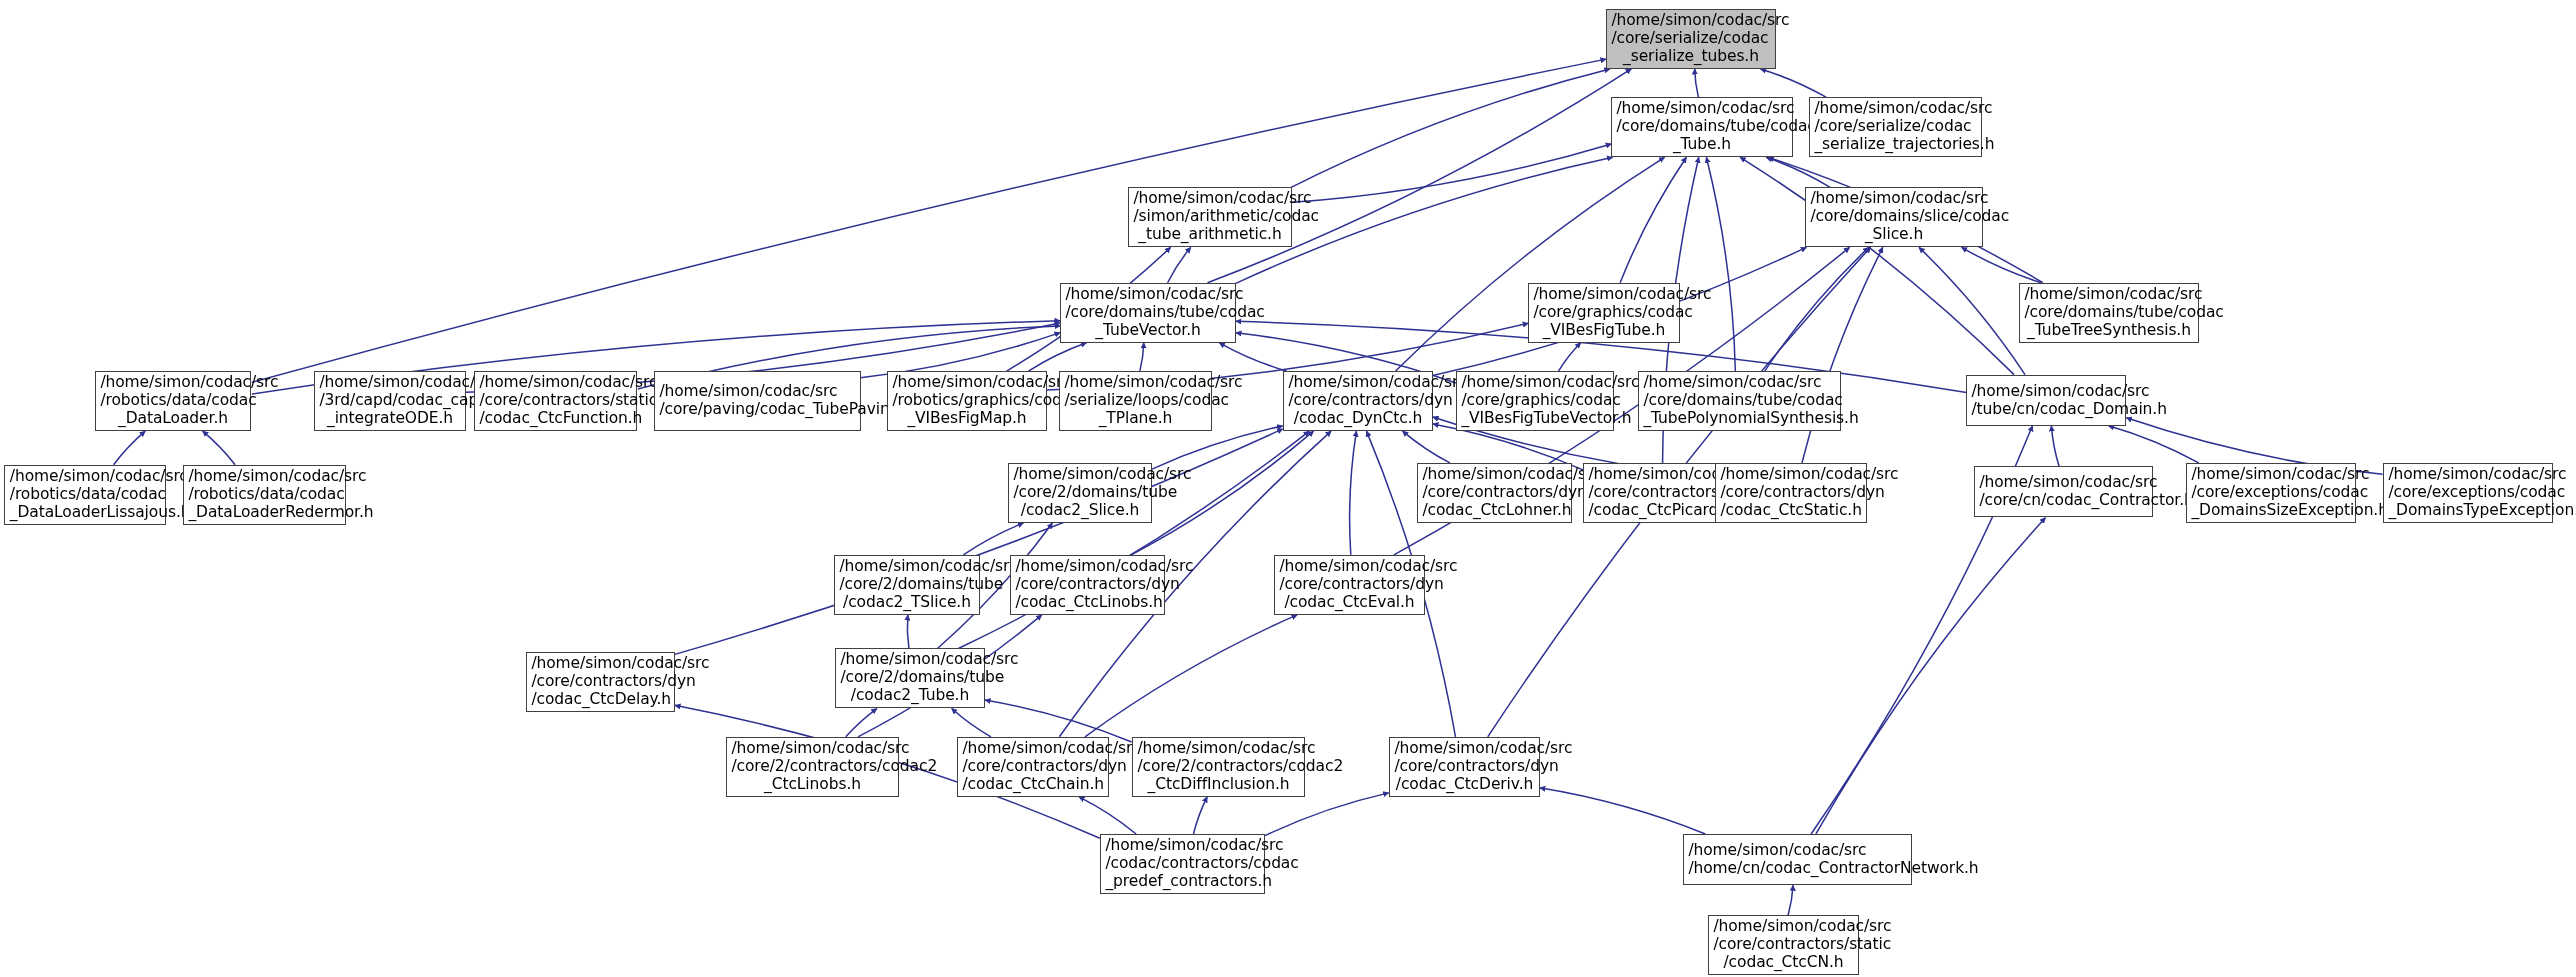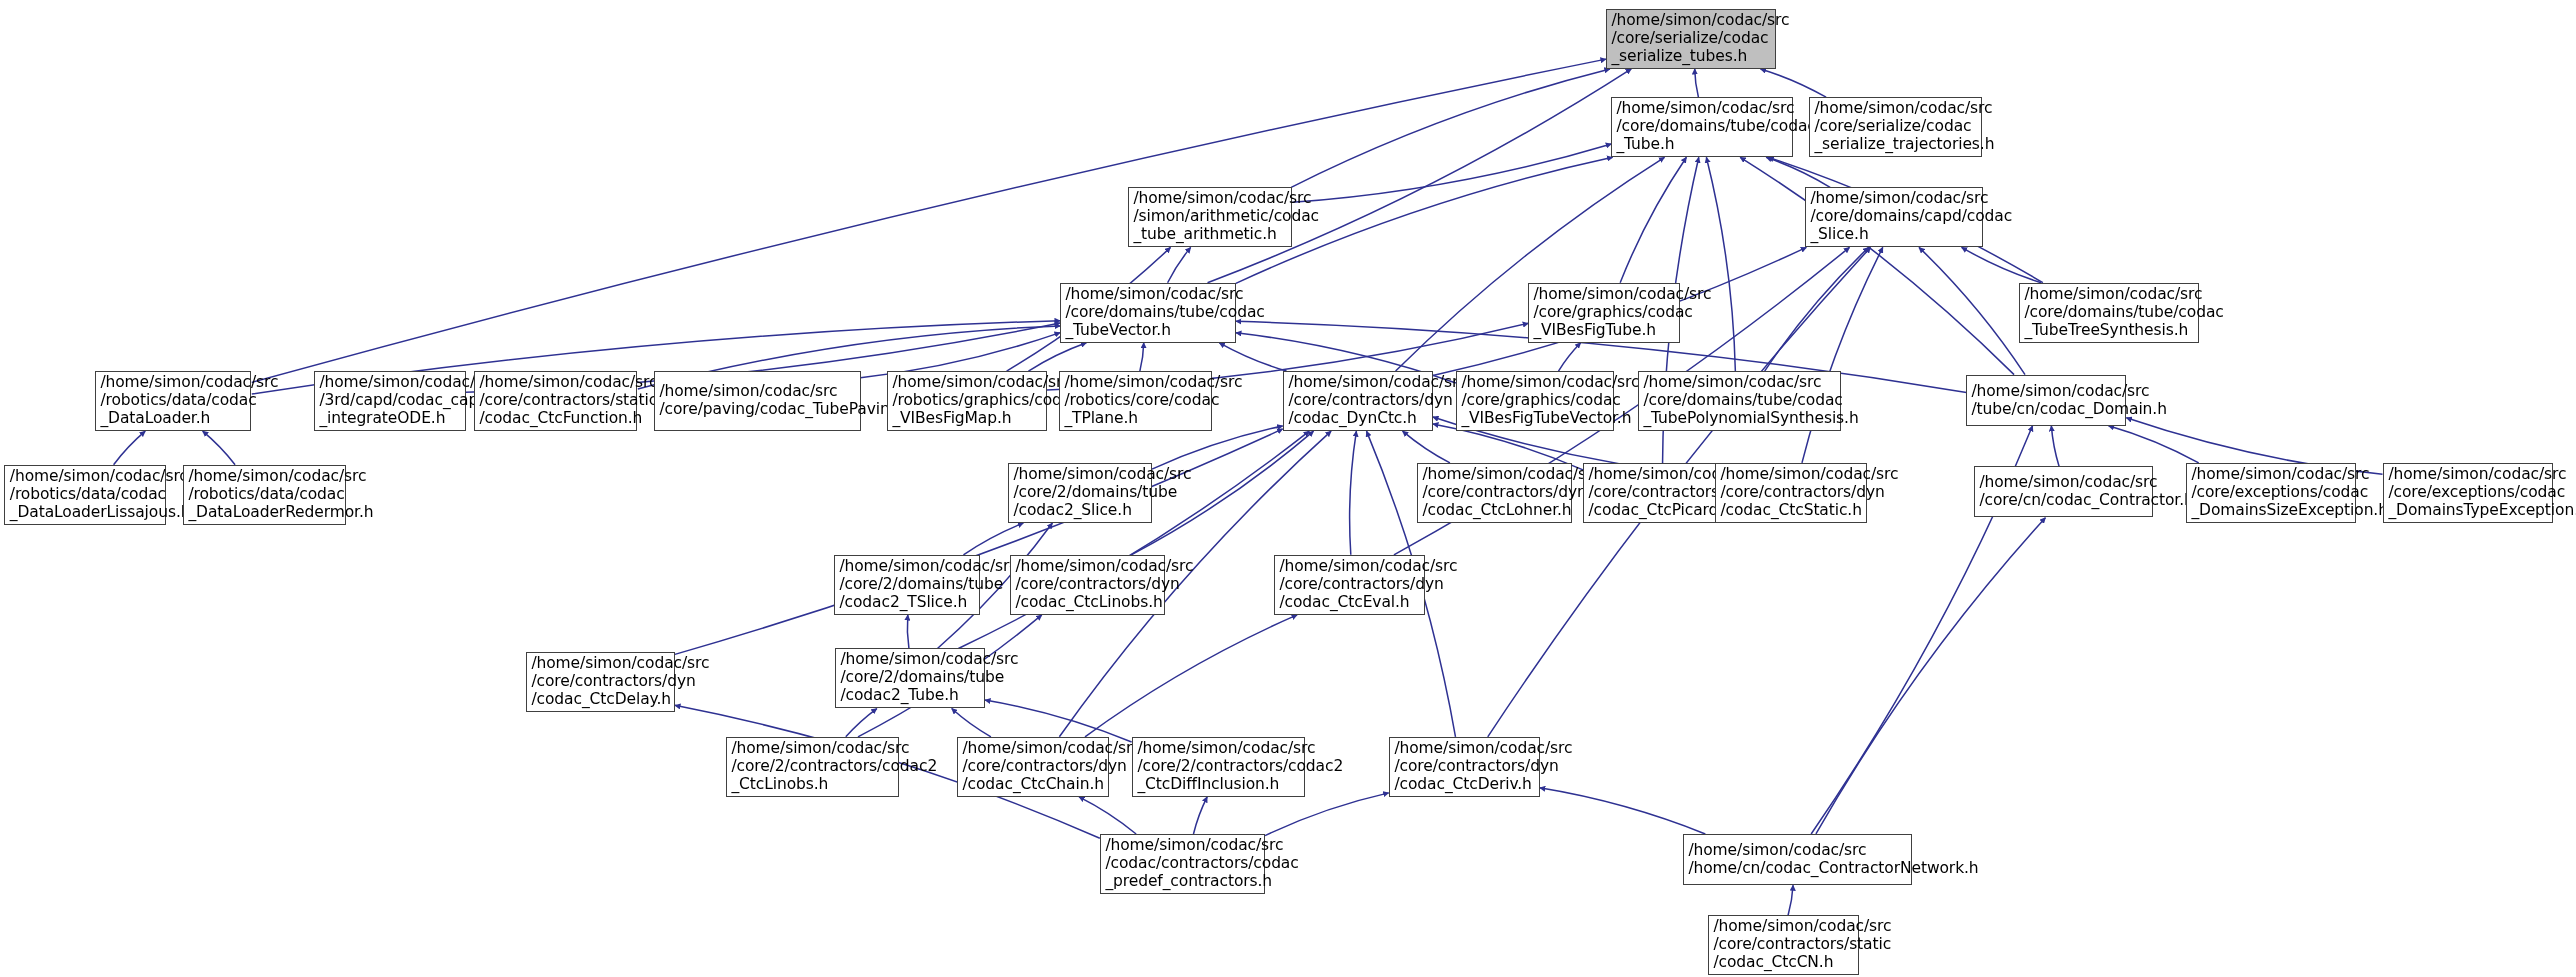--- a/index.html
+++ b/index.html
@@ -54,21 +54,21 @@
     border-color: #404040;
   }
   .node .ln {
     display: block;
     width: 100%;
   }
   .node .ln.l1, .node .ln.l2 {
     text-align: left;
   }
   .node .ln.l3 {
-    text-align: left;
+    text-align: center;
   }
   .node.two-line .ln.l1,
   .node.two-line .ln.l2 {
     text-align: left;
   }
 </style>
 </head>
 <body>
 
 <div id="graph-root">
@@ -160,21 +160,21 @@
         <span class="ln l2">/core/serialize/codac</span>
         <span class="ln l3">_serialize_trajectories.h</span>
       </div>
       <div class="node" style="left: 1128px; top: 187px; width: 164px; height: 60px;">
         <span class="ln l1">/home/simon/codac/src</span>
         <span class="ln l2">/simon/arithmetic/codac</span>
         <span class="ln l3">_tube_arithmetic.h</span>
       </div>
       <div class="node" style="left: 1805px; top: 187px; width: 178px; height: 60px;">
         <span class="ln l1">/home/simon/codac/src</span>
-        <span class="ln l2">/core/domains/capd/codac</span>
+        <span class="ln l2">/core/domains/slice/codac</span>
         <span class="ln l3">_Slice.h</span>
       </div>
       <div class="node" style="left: 1060px; top: 283px; width: 176px; height: 60px;">
         <span class="ln l1">/home/simon/codac/src</span>
         <span class="ln l2">/core/domains/tube/codac</span>
         <span class="ln l3">_TubeVector.h</span>
       </div>
       <div class="node" style="left: 1528px; top: 283px; width: 152px; height: 60px;">
         <span class="ln l1">/home/simon/codac/src</span>
         <span class="ln l2">/core/graphics/codac</span>
@@ -204,21 +204,21 @@
         <span class="ln l1">/home/simon/codac/src</span>
         <span class="ln l2">/core/paving/codac_TubePaving.h</span>
       </div>
       <div class="node" style="left: 887px; top: 371px; width: 160px; height: 60px;">
         <span class="ln l1">/home/simon/codac/src</span>
         <span class="ln l2">/robotics/graphics/codac</span>
         <span class="ln l3">_VIBesFigMap.h</span>
       </div>
       <div class="node" style="left: 1059px; top: 371px; width: 153px; height: 60px;">
         <span class="ln l1">/home/simon/codac/src</span>
-        <span class="ln l2">/robotics/core/codac</span>
+        <span class="ln l2">/serialize/loops/codac</span>
         <span class="ln l3">_TPlane.h</span>
       </div>
       <div class="node" style="left: 1283px; top: 371px; width: 150px; height: 60px;">
         <span class="ln l1">/home/simon/codac/src</span>
         <span class="ln l2">/core/contractors/dyn</span>
         <span class="ln l3">/codac_DynCtc.h</span>
       </div>
       <div class="node" style="left: 1456px; top: 371px; width: 158px; height: 60px;">
         <span class="ln l1">/home/simon/codac/src</span>
         <span class="ln l2">/core/graphics/codac</span>

